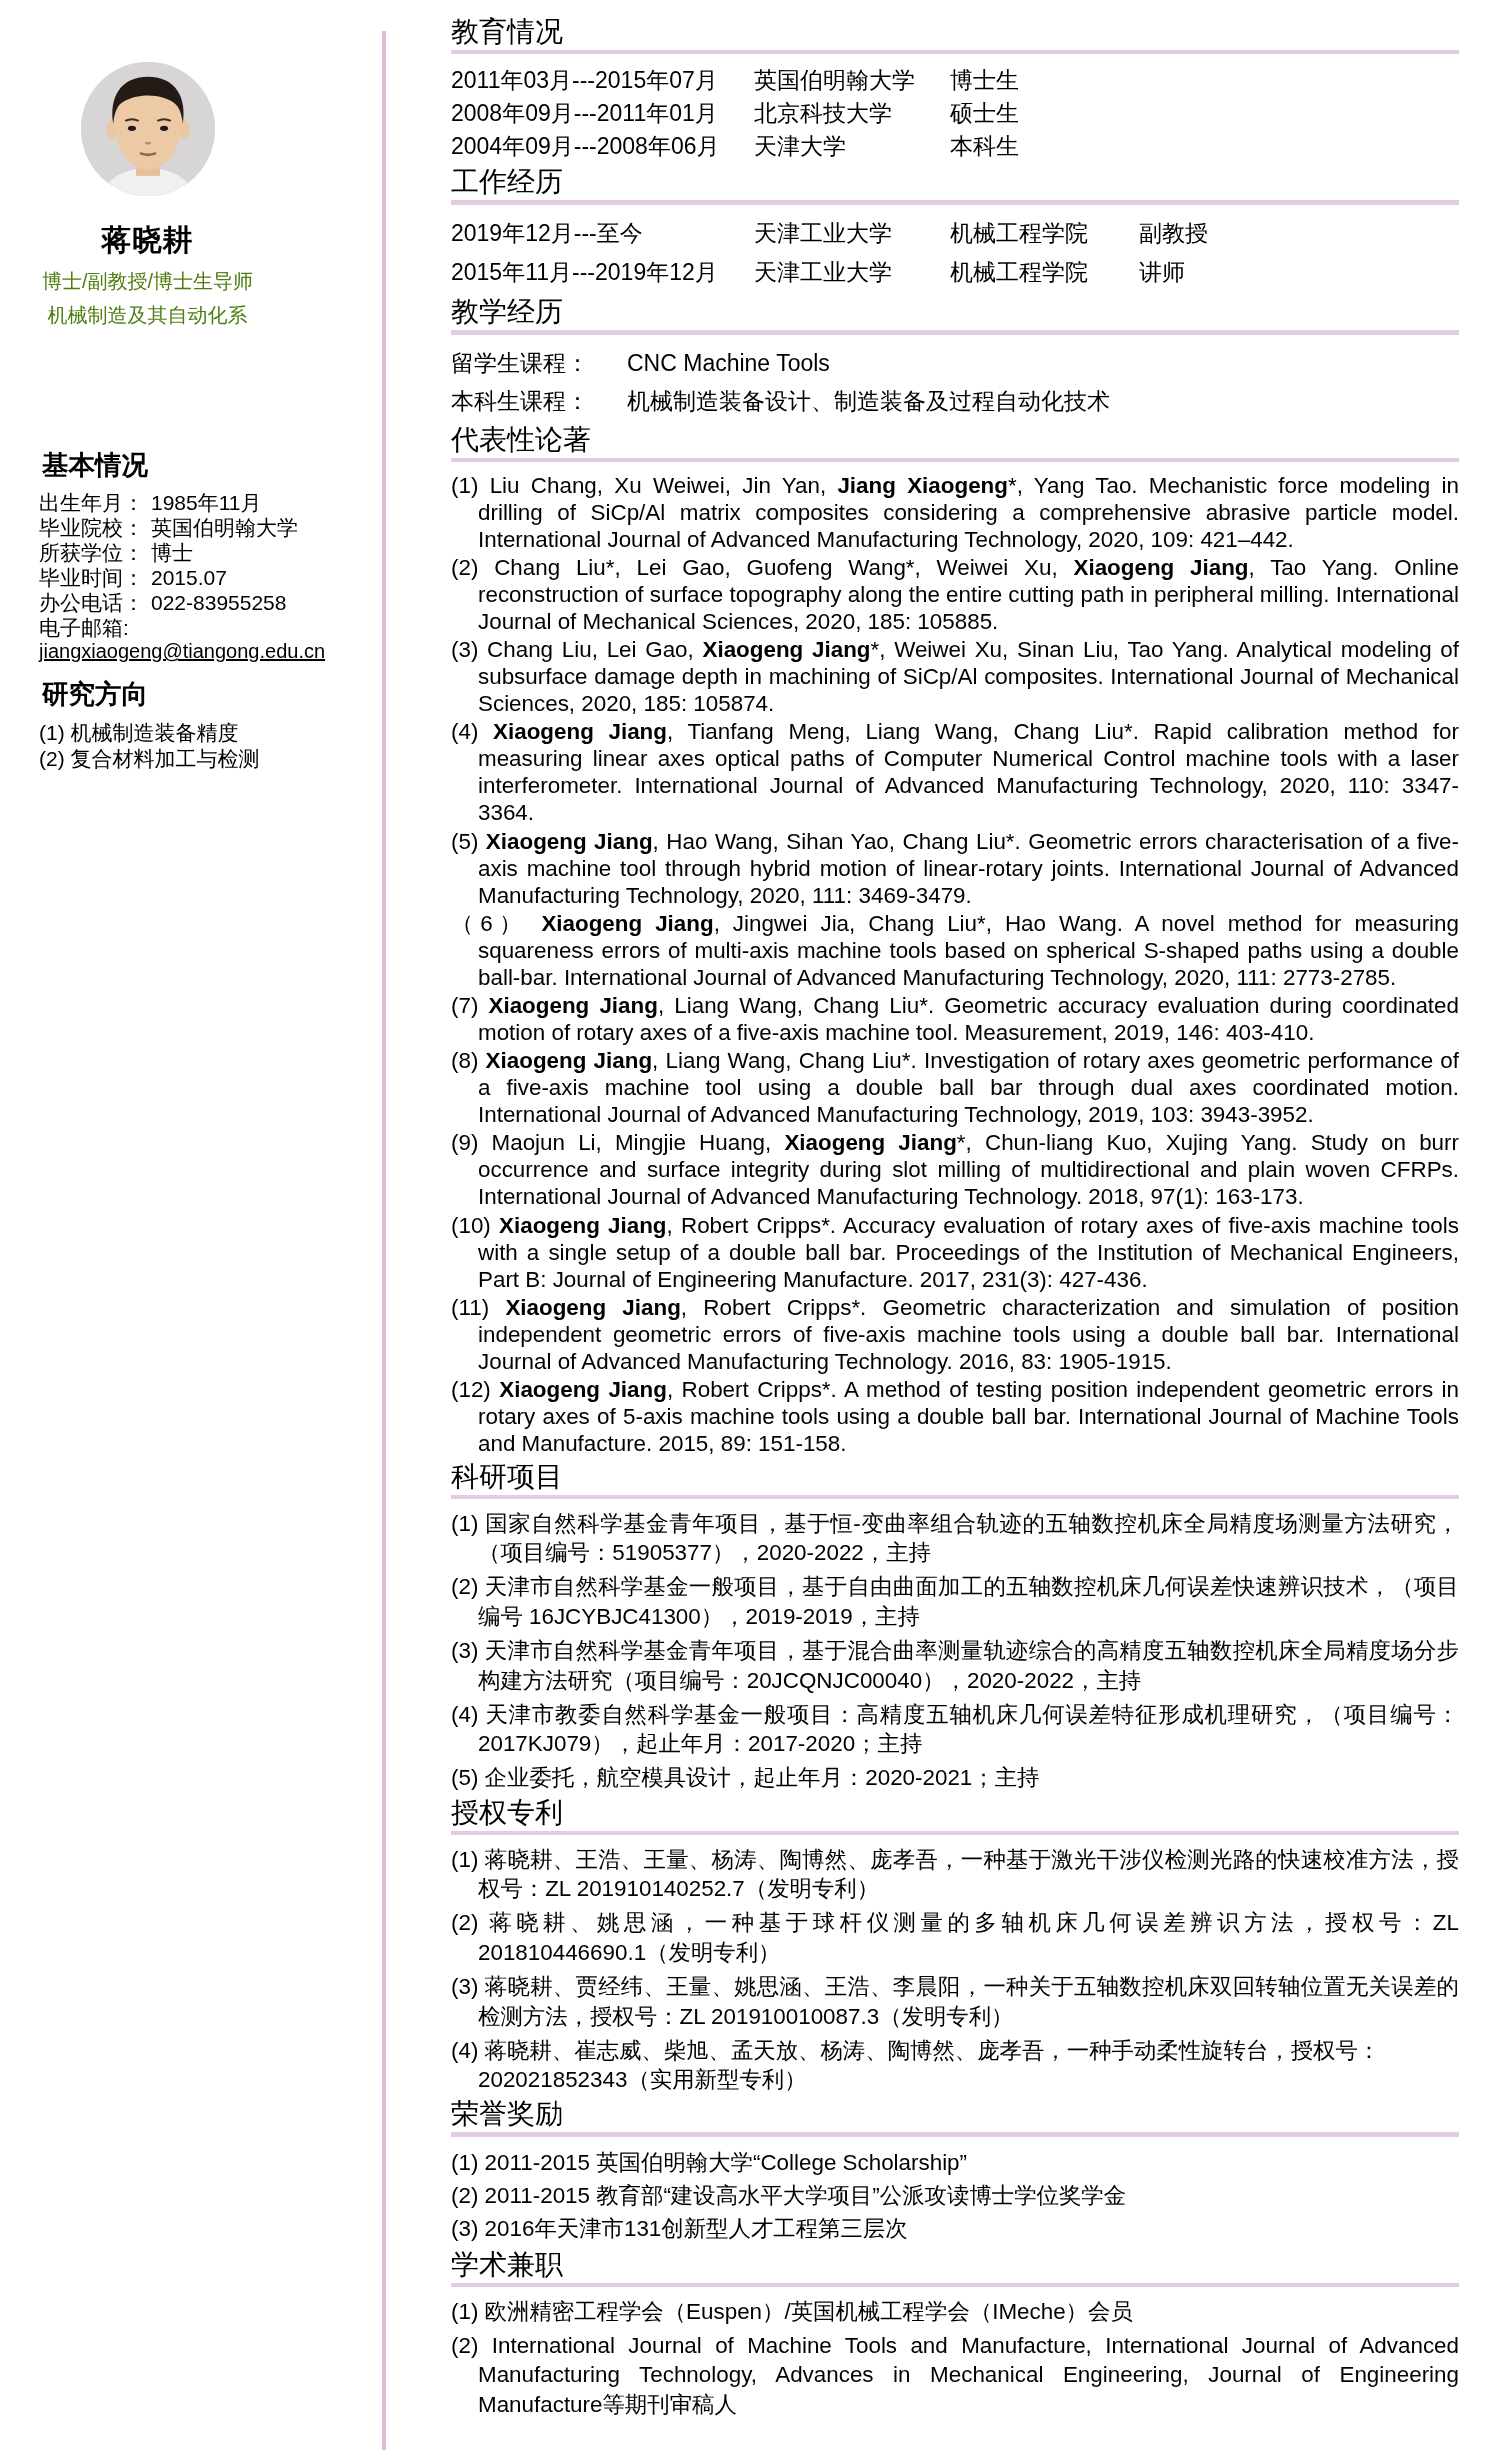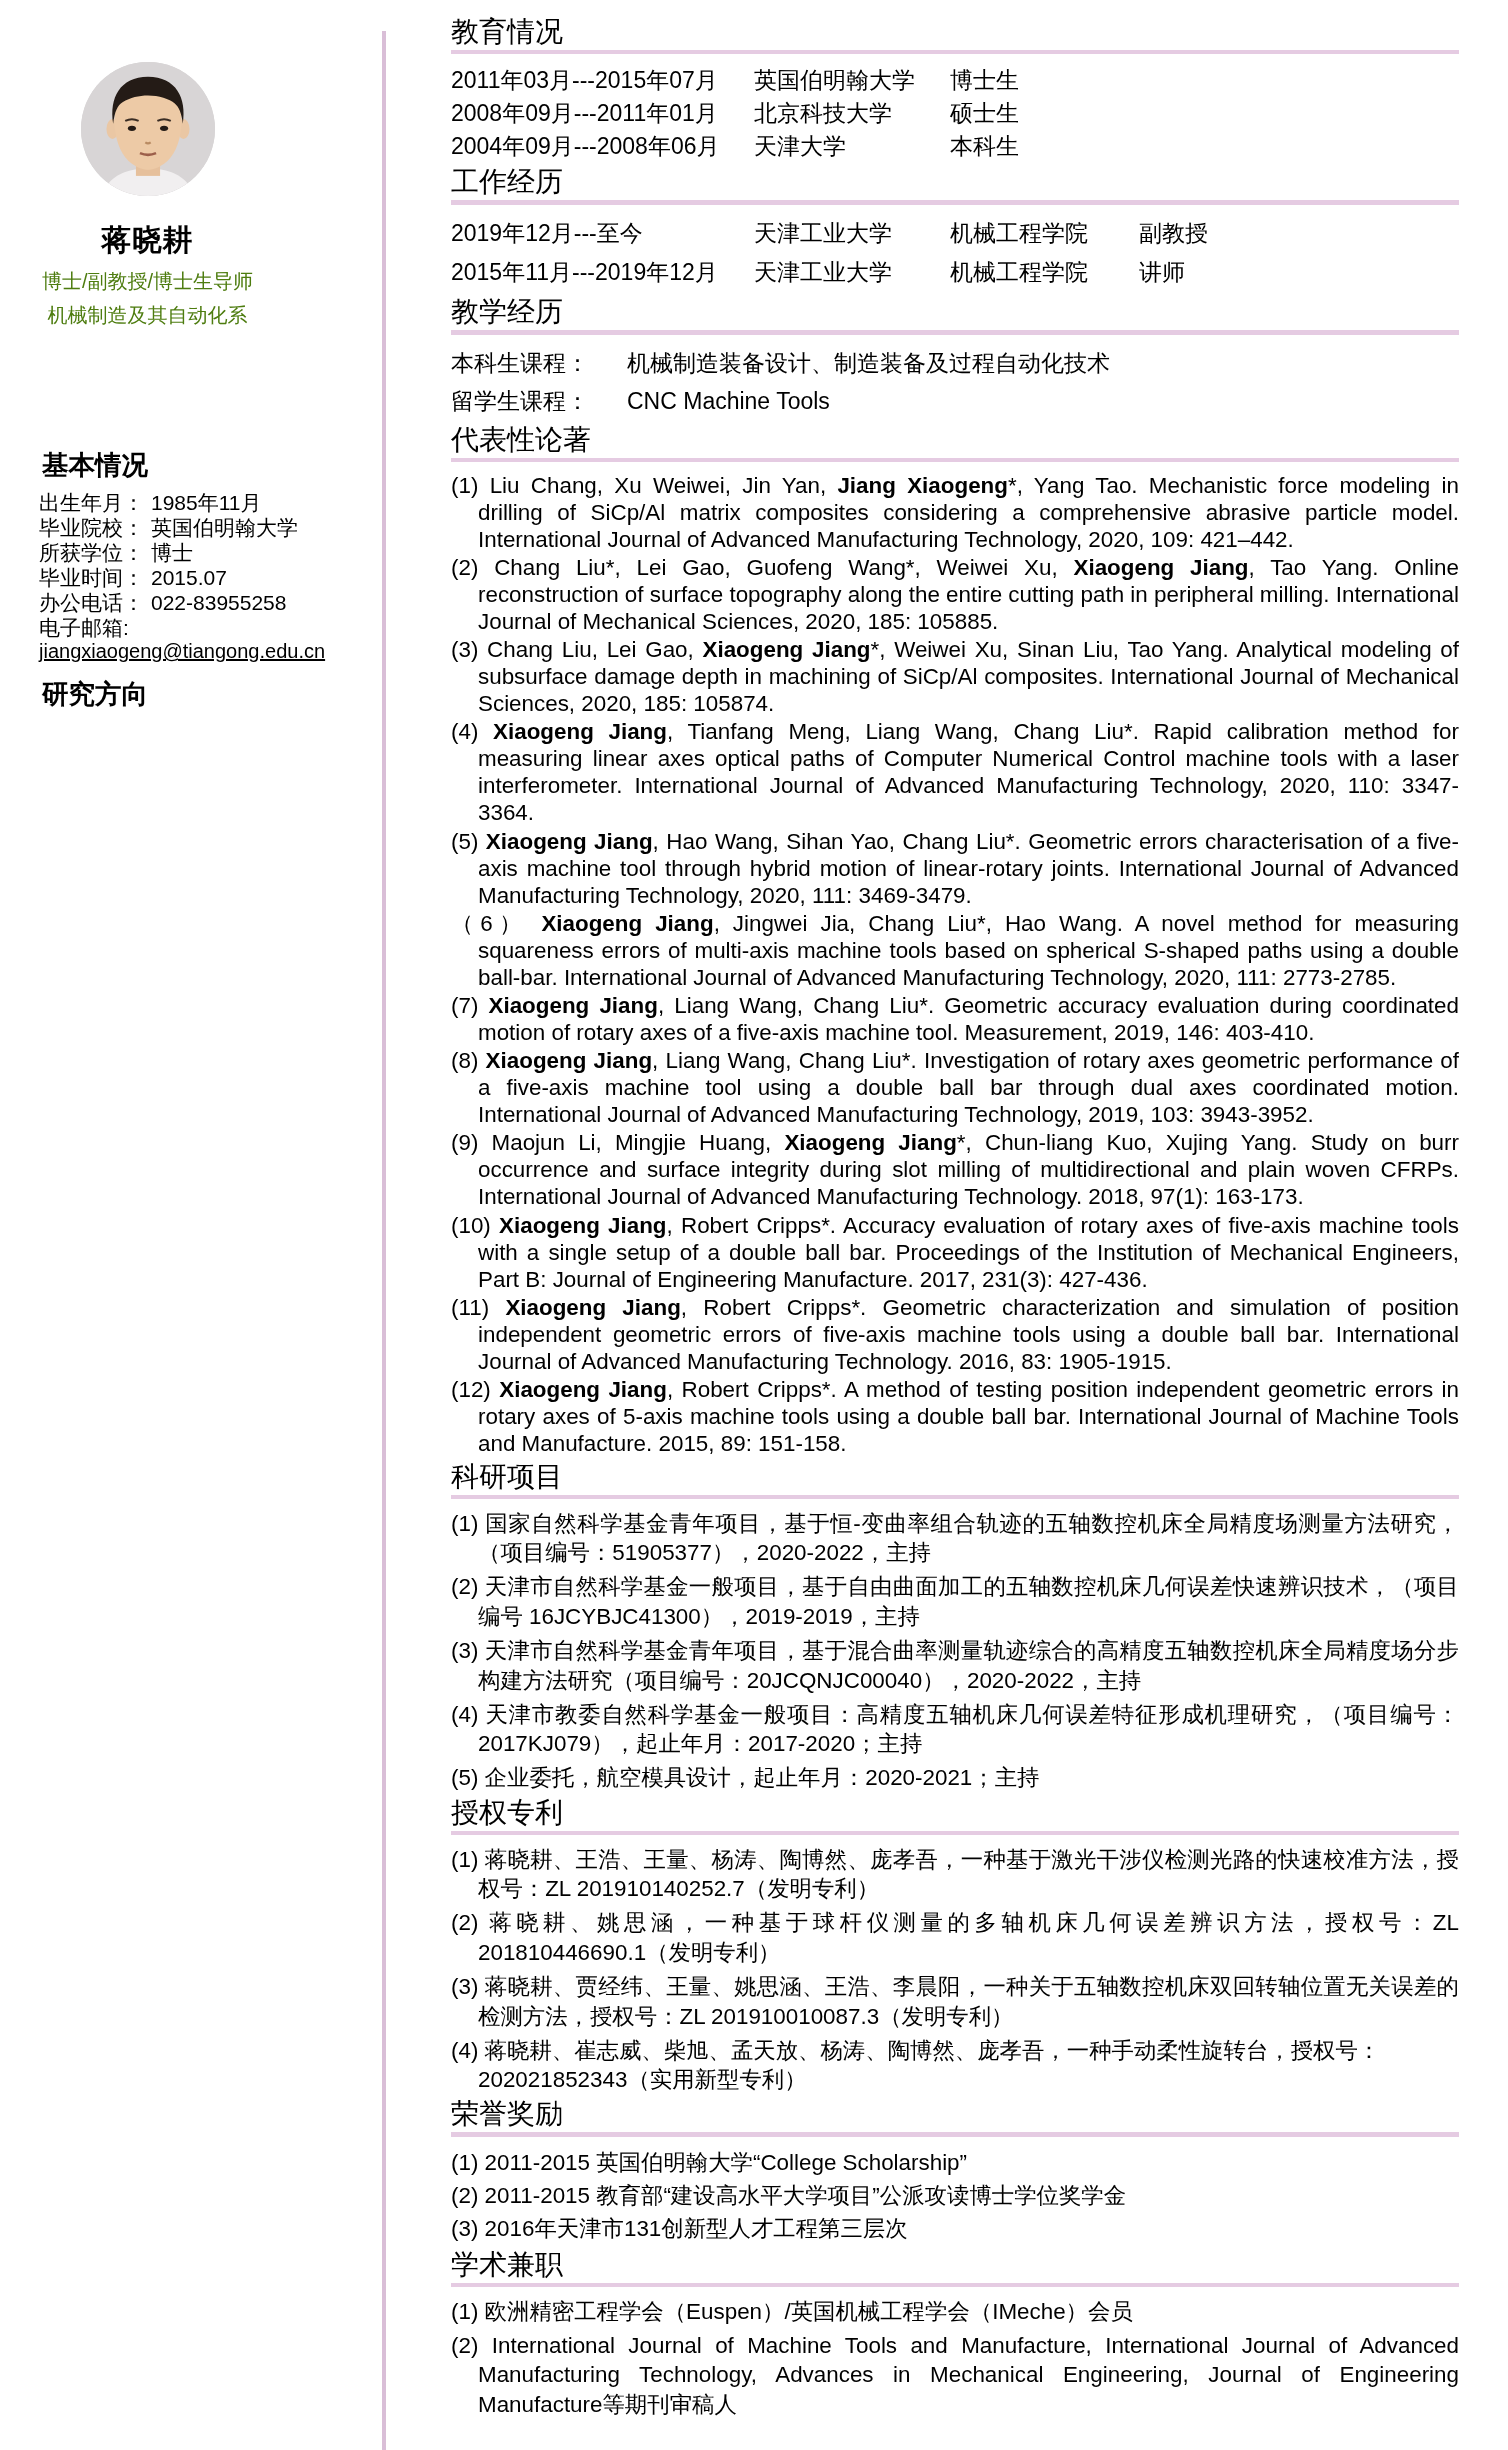--- a/index.html
+++ b/index.html
@@ -86,20 +86,24 @@
           <div class="kv"><span class="kv-label">毕业院校：</span><span class="kv-value">英国伯明翰大学</span></div>
           <div class="kv"><span class="kv-label">所获学位：</span><span class="kv-value">博士</span></div>
           <div class="kv"><span class="kv-label">毕业时间：</span><span class="kv-value">2015.07</span></div>
           <div class="kv"><span class="kv-label">办公电话：</span><span class="kv-value">022-83955258</span></div>
           <div class="kv stacked"><span class="kv-label">电子邮箱:</span><span class="kv-value">jiangxiaogeng@tiangong.edu.cn</span></div>
         </div>
     </section>
 
     <section class="side-section research">
       <h3 class="side-heading">研究方向</h3>
+      <div class="side-list">
+          <div class="li"><span class="num">(1)&nbsp;</span><span>机械制造装备精度</span></div>
+          <div class="li"><span class="num">(2)&nbsp;</span><span>复合材料加工与检测</span></div>
+        </div>
     </section>
   </aside>
 
   <div class="vline"></div>
 
   <main class="main">
 
     <section>
       <h2>教育情况</h2>
       <div class="bar"></div>
@@ -139,26 +143,26 @@
             <span>讲师</span>
           </div>
         </div>
     </section>
 
     <section>
       <h2>教学经历</h2>
       <div class="bar"></div>
       <div class="teach">
           <div class="kv">
+            <span class="kv-label">留学生课程：</span>
+            <span class="kv-value">CNC Machine Tools</span>
+          </div>
+          <div class="kv">
             <span class="kv-label">本科生课程：</span>
             <span class="kv-value">机械制造装备设计、制造装备及过程自动化技术</span>
-          </div>
-          <div class="kv">
-            <span class="kv-label">留学生课程：</span>
-            <span class="kv-value">CNC Machine Tools</span>
           </div>
         </div>
     </section>
 
     <section>
       <h2>代表性论著</h2>
       <div class="bar"></div>
       <div class="rl pubs">
           <div class="li"><span class="num">(1)&nbsp;</span><span>Liu Chang, Xu Weiwei, Jin Yan, </span><span class="b">Jiang Xiaogeng</span><span>*, Yang Tao. Mechanistic force modeling in drilling of SiCp/Al matrix composites considering a comprehensive abrasive particle model. International Journal of Advanced Manufacturing Technology, 2020, 109: 421–442.</span></div>
           <div class="li"><span class="num">(2)&nbsp;</span><span>Chang Liu*, Lei Gao, Guofeng Wang*, Weiwei Xu, </span><span class="b">Xiaogeng Jiang</span><span>, Tao Yang. Online reconstruction of surface topography along the entire cutting path in peripheral milling. International Journal of Mechanical Sciences, 2020, 185: 105885.</span></div>

